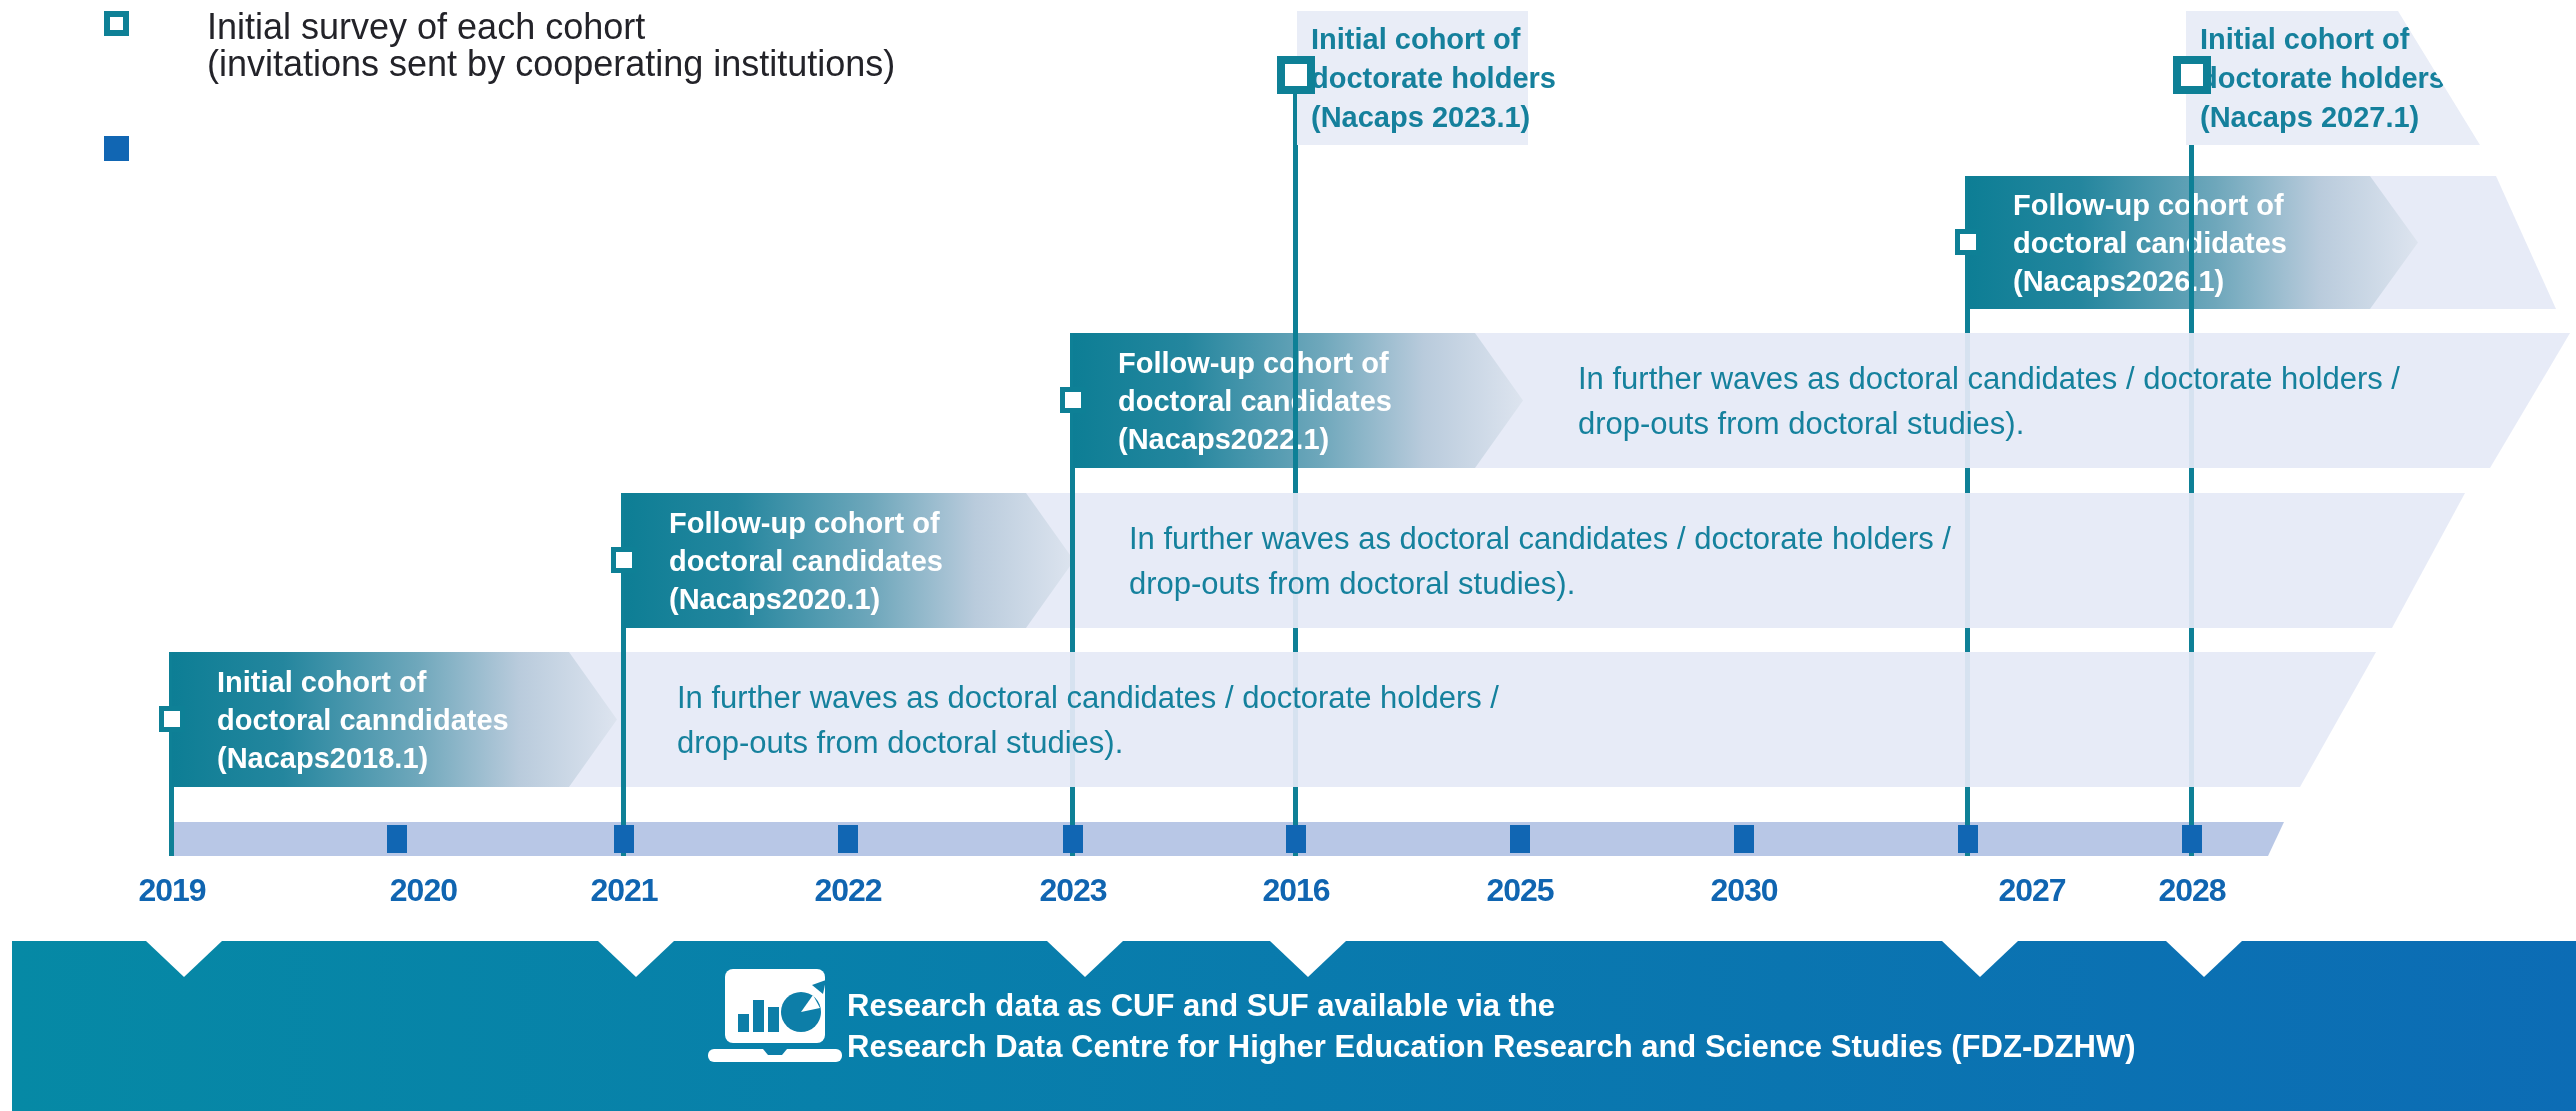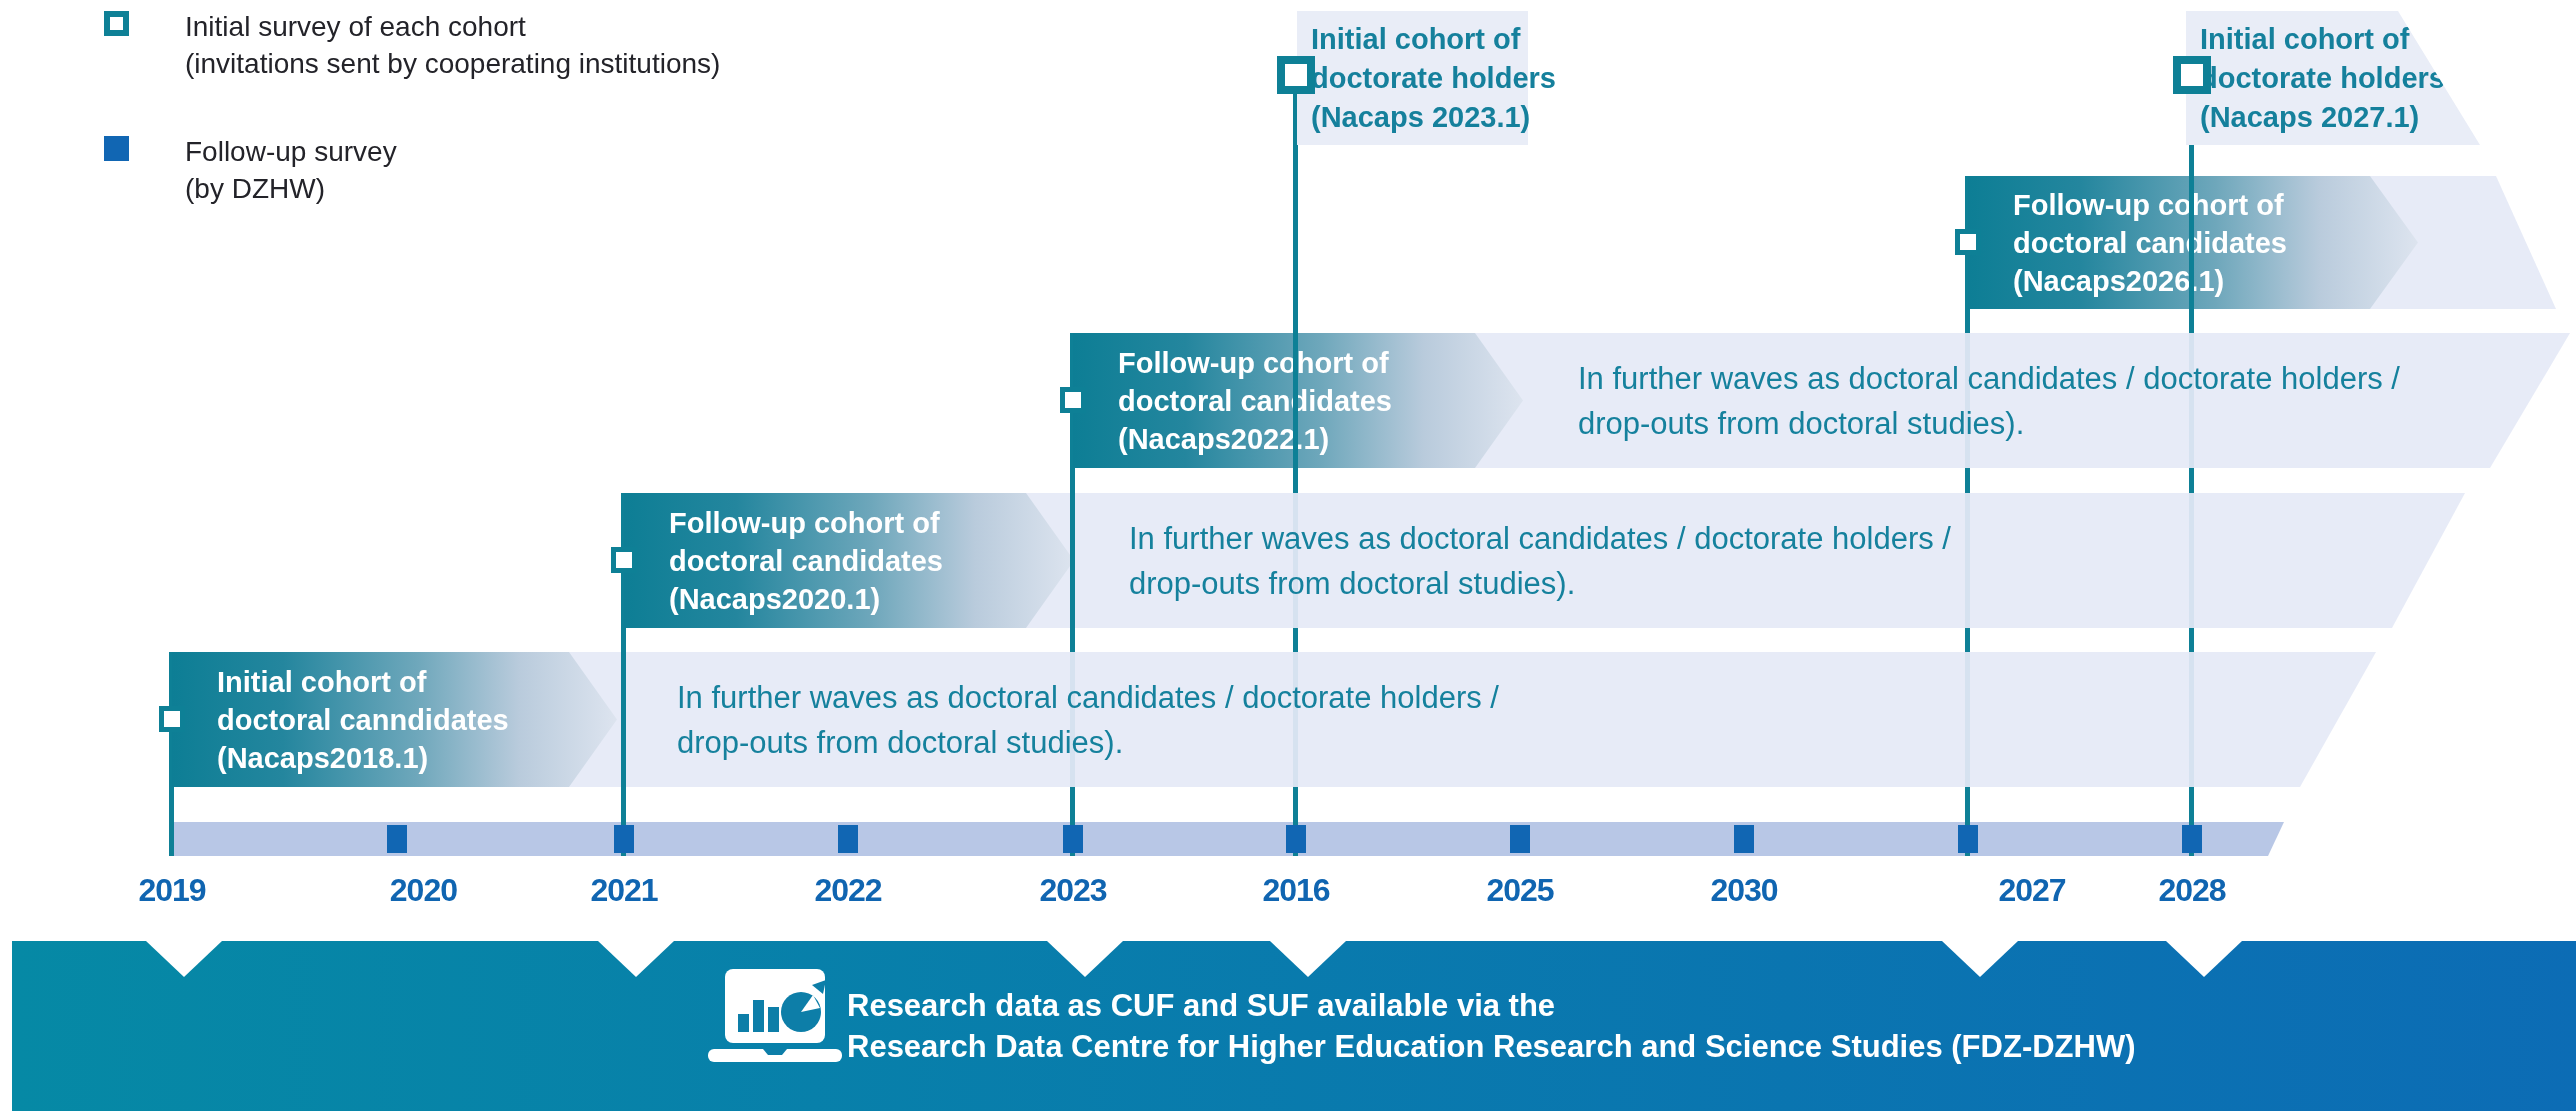--- a/index.html
+++ b/index.html
@@ -6,21 +6,21 @@
   .stage{
     position:relative;width:2576px;height:1111px;background:#ffffff;
     font-family:"Liberation Sans", sans-serif;overflow:hidden;
   }
   
   .legend{position:absolute;left:104px;top:8px;}
   .legend-item{position:absolute;left:0;display:flex;}
   .legend-sq{width:25px;height:25px;box-sizing:border-box;flex:0 0 auto;}
   .legend-sq.hollow{border:6px solid #0e8096;background:#ffffff;}
   .legend-sq.solid{background:#1166b3;}
-  .legend-text{margin-left:56px;font-size:28px;line-height:37px;color:#232329;white-space:nowrap;}
+  .legend-text{margin-left:78px;font-size:36px;line-height:37px;color:#232329;white-space:nowrap;}
   
   .vline{position:absolute;width:5px;background:#0e8096;z-index:2;}
   .vseg{position:absolute;width:5px;background:#0e8096;z-index:6;}
   
   .bar{position:absolute;background:rgba(229,234,246,0.93);z-index:3;}
   .bar .teal{
     position:absolute;left:0;top:0;height:100%;z-index:4;
     background:linear-gradient(90deg,#0d7e95 0%,#24869e 25%,#6ea7bb 55%,#b9cbdc 78%,#dde4ef 100%);
     clip-path:polygon(0 0, calc(100% - 48px) 0, 100% 50%, calc(100% - 48px) 100%, 0 100%);
   }
@@ -75,24 +75,20 @@
   <div class="legend">
     <div class="legend-item" style="top:0;">
       <span class="legend-sq hollow" style="margin-top:3px;"></span>
       <div class="legend-text">
         <div>Initial survey of each cohort</div>
         <div>(invitations sent by cooperating institutions)</div>
       </div>
     </div>
     <div class="legend-item" style="top:125px;">
       <span class="legend-sq solid" style="margin-top:3px;"></span>
-      <div class="legend-text">
-        <div>Follow-up survey</div>
-        <div>(by DZHW)</div>
-      </div>
     </div>
   </div>
 
   <div class="vline" style="left:169px;top:652px;height:204px;"></div>
   <div class="vline" style="left:621px;top:493px;height:363px;"></div>
   <div class="vline" style="left:1070px;top:333px;height:523px;"></div>
   <div class="vline" style="left:1293px;top:75px;height:781px;"></div>
   <div class="vline" style="left:1965px;top:176px;height:680px;"></div>
   <div class="vline" style="left:2189px;top:75px;height:781px;"></div>
 

